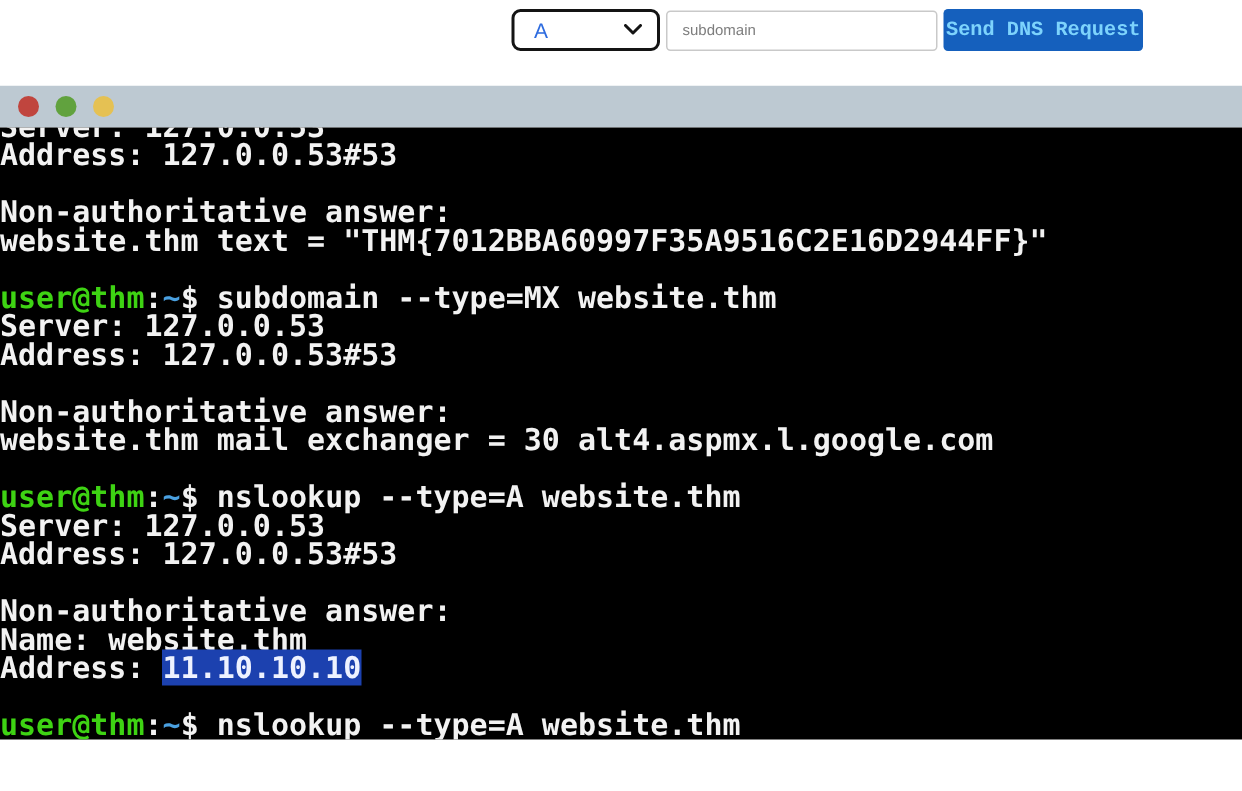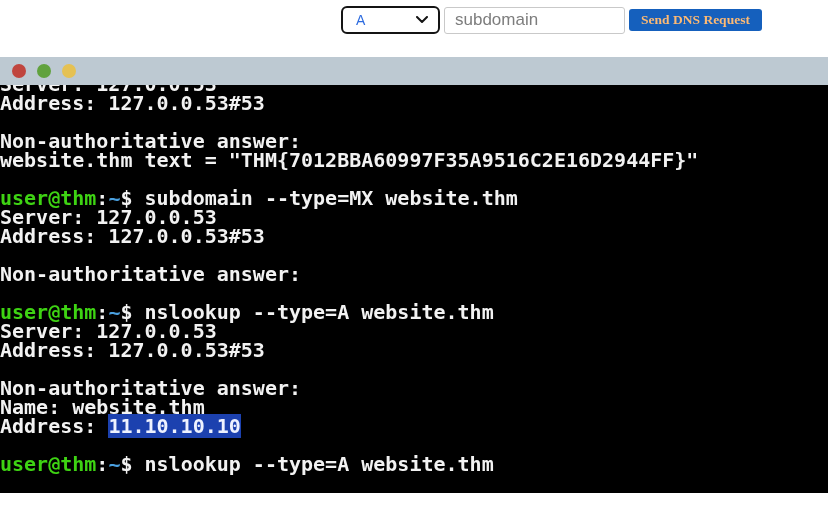--- a/index.html
+++ b/index.html
@@ -22,31 +22,31 @@
     background: #ffffff;
     display: flex; align-items: center; justify-content: space-between;
     padding: 0 10px 0 13px;
     cursor: pointer;
   }
   .select-value { color: var(--select-text); font-size: 14px; }
   .chevron { display: flex; align-items: center; }
   .subdomain {
     width: 181px; height: 27px;
     border: 1px solid #c9c9c9; border-radius: 3px;
-    padding: 0 10px; font-size: 17px; color: #333;
+    padding: 0 10px; font-size: 10px; color: #333;
     font-family: "Liberation Sans", sans-serif;
     outline: none;
   }
   .subdomain::placeholder { color: #7d7d7d; }
   .send {
-    width: 133px; height: 22px;
-    background: var(--button-bg); color: #fdba74;
+    width: 133px; height: 28px;
+    background: var(--button-bg); color: #7dd3fc;
     border: none; border-radius: 3px;
     font-weight: bold; font-size: 13.5px;
-    font-family: Liberation Serif, serif;
+    font-family: Liberation Mono, monospace;
     cursor: pointer;
   }
 
   
   .terminal { width: 828px; }
   .titlebar {
     height: 28px; background: var(--titlebar-bg);
     display: flex; align-items: center;
     padding-left: 12px; gap: 11px;
   }
@@ -96,20 +96,21 @@
         <div class="tline"><span>Address: 127.0.0.53#53</span></div>
         <div class="tline">&nbsp;</div>
         <div class="tline"><span>Non-authoritative answer:</span></div>
         <div class="tline"><span>website.thm text = "THM{7012BBA60997F35A9516C2E16D2944FF}"</span></div>
         <div class="tline">&nbsp;</div>
         <div class="tline"><span class="c-green">user@thm</span><span>:</span><span class="c-blue">~</span><span>$ subdomain --type=MX website.thm</span></div>
         <div class="tline"><span>Server: 127.0.0.53</span></div>
         <div class="tline"><span>Address: 127.0.0.53#53</span></div>
         <div class="tline">&nbsp;</div>
         <div class="tline"><span>Non-authoritative answer:</span></div>
+        <div class="tline"><span>website.thm mail exchanger = 30 alt4.aspmx.l.google.com</span></div>
         <div class="tline">&nbsp;</div>
         <div class="tline"><span class="c-green">user@thm</span><span>:</span><span class="c-blue">~</span><span>$ nslookup --type=A website.thm</span></div>
         <div class="tline"><span>Server: 127.0.0.53</span></div>
         <div class="tline"><span>Address: 127.0.0.53#53</span></div>
         <div class="tline">&nbsp;</div>
         <div class="tline"><span>Non-authoritative answer:</span></div>
         <div class="tline"><span>Name: website.thm</span></div>
         <div class="tline"><span>Address: </span><span class="hl">11.10.10.10</span></div>
         <div class="tline">&nbsp;</div>
         <div class="tline"><span class="c-green">user@thm</span><span>:</span><span class="c-blue">~</span><span>$ nslookup --type=A website.thm</span></div>

